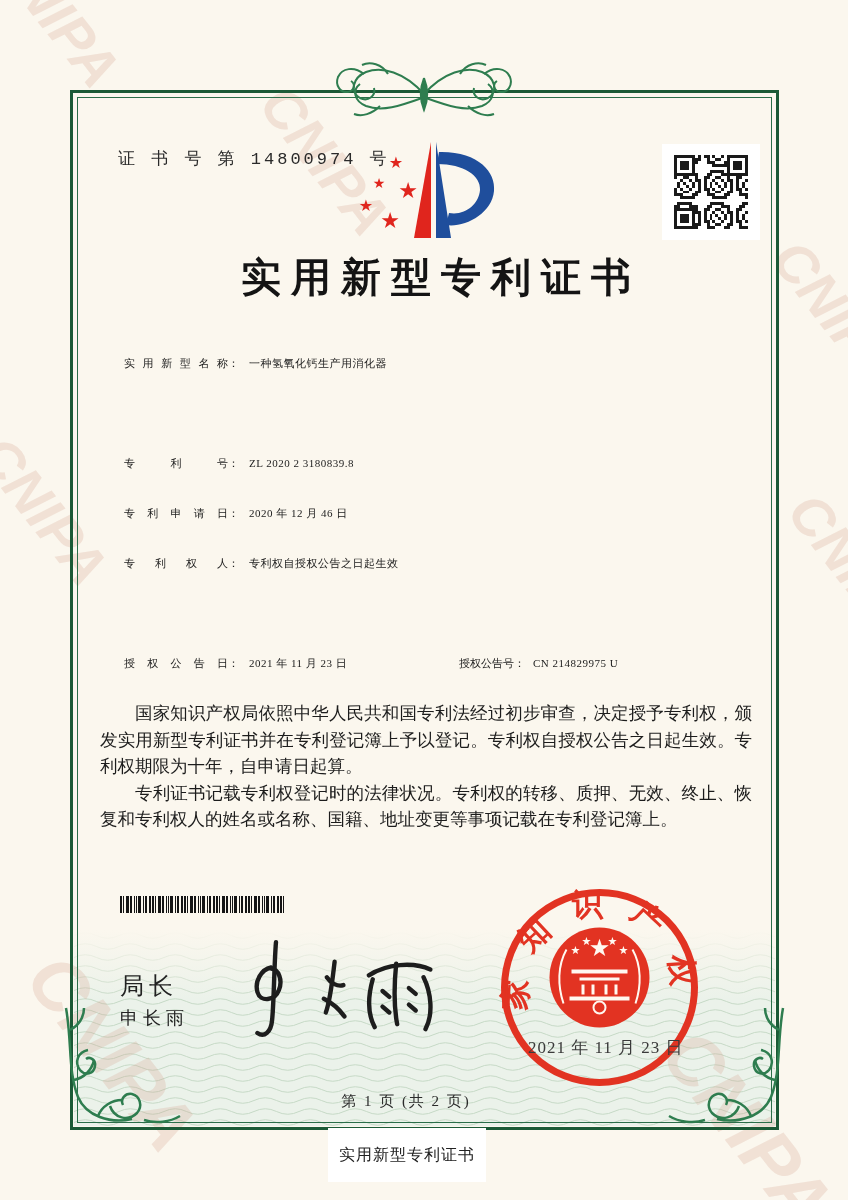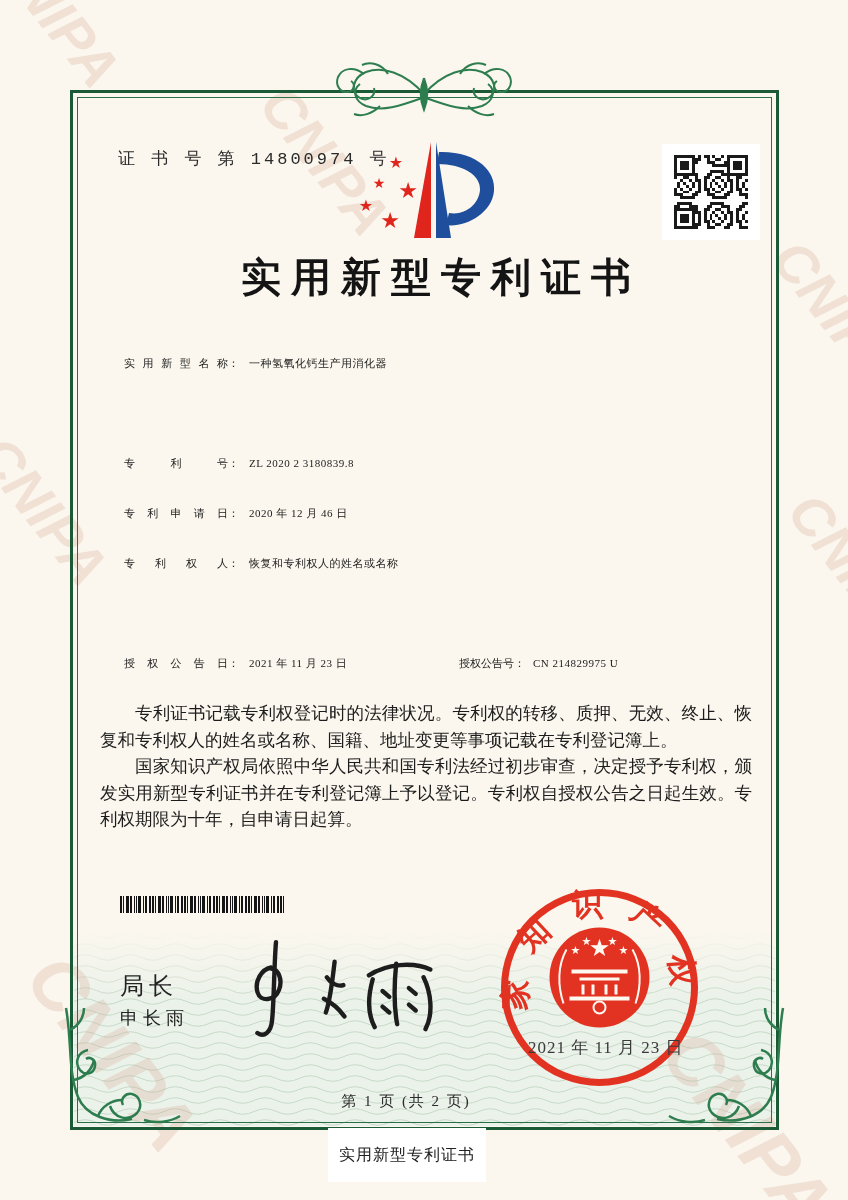--- a/index.html
+++ b/index.html
@@ -460,32 +460,32 @@
   <div class="field-row" style="top:356px">
     <span class="flabel">实用新型名称</span><span class="fcolon">：</span><span class="fvalue">一种氢氧化钙生产用消化器</span>
   </div>
   <div class="field-row" style="top:456px">
     <span class="flabel">专利号</span><span class="fcolon">：</span><span class="fvalue">ZL 2020 2 3180839.8</span>
   </div>
   <div class="field-row" style="top:506px">
     <span class="flabel">专利申请日</span><span class="fcolon">：</span><span class="fvalue">2020 年 12 月 46 日</span>
   </div>
   <div class="field-row" style="top:556px">
-    <span class="flabel">专利权人</span><span class="fcolon">：</span><span class="fvalue">恢复和专利权人的姓名或名称</span>
+    <span class="flabel">专利权人</span><span class="fcolon">：</span><span class="fvalue">专利权自授权公告之日起生效</span>
   </div>
   <div class="field-row" style="top:656px">
     <span class="flabel">授权公告日</span><span class="fcolon">：</span><span class="fvalue">2021 年 11 月 23 日</span>
     <span class="pubno">
       <span>授权公告号</span><span class="fcolon">：</span><span class="fvalue">CN 214829975 U</span>
     </span>
   </div>
 
   <div class="body-text">
+    <p>国家知识产权局依照中华人民共和国专利法经过初步审查，决定授予专利权，颁发实用新型专利证书并在专利登记簿上予以登记。专利权自授权公告之日起生效。专利权期限为十年，自申请日起算。</p>
     <p>专利证书记载专利权登记时的法律状况。专利权的转移、质押、无效、终止、恢复和专利权人的姓名或名称、国籍、地址变更等事项记载在专利登记簿上。</p>
-    <p>国家知识产权局依照中华人民共和国专利法经过初步审查，决定授予专利权，颁发实用新型专利证书并在专利登记簿上予以登记。专利权自授权公告之日起生效。专利权期限为十年，自申请日起算。</p>
   </div>
 
   <div class="barcode"><i style="width: 2px; margin-right: 1px;"></i><i style="width: 1px; margin-right: 2px;"></i><i style="width: 3px; margin-right: 1px;"></i><i style="width: 2px; margin-right: 2px;"></i><i style="width: 1px; margin-right: 1px;"></i><i style="width: 1px; margin-right: 1px;"></i><i style="width: 3px; margin-right: 2px;"></i><i style="width: 1px; margin-right: 1px;"></i><i style="width: 2px; margin-right: 2px;"></i><i style="width: 2px; margin-right: 1px;"></i><i style="width: 2px; margin-right: 1px;"></i><i style="width: 1px; margin-right: 2px;"></i><i style="width: 3px; margin-right: 1px;"></i><i style="width: 2px; margin-right: 2px;"></i><i style="width: 1px; margin-right: 1px;"></i><i style="width: 1px; margin-right: 1px;"></i><i style="width: 3px; margin-right: 2px;"></i><i style="width: 1px; margin-right: 1px;"></i><i style="width: 2px; margin-right: 2px;"></i><i style="width: 2px; margin-right: 1px;"></i><i style="width: 2px; margin-right: 1px;"></i><i style="width: 1px; margin-right: 2px;"></i><i style="width: 3px; margin-right: 1px;"></i><i style="width: 2px; margin-right: 2px;"></i><i style="width: 1px; margin-right: 1px;"></i><i style="width: 1px; margin-right: 1px;"></i><i style="width: 3px; margin-right: 2px;"></i><i style="width: 1px; margin-right: 1px;"></i><i style="width: 2px; margin-right: 2px;"></i><i style="width: 2px; margin-right: 1px;"></i><i style="width: 2px; margin-right: 1px;"></i><i style="width: 1px; margin-right: 2px;"></i><i style="width: 3px; margin-right: 1px;"></i><i style="width: 2px; margin-right: 2px;"></i><i style="width: 1px; margin-right: 1px;"></i><i style="width: 1px; margin-right: 1px;"></i><i style="width: 3px; margin-right: 2px;"></i><i style="width: 1px; margin-right: 1px;"></i><i style="width: 2px; margin-right: 2px;"></i><i style="width: 2px; margin-right: 1px;"></i><i style="width: 2px; margin-right: 1px;"></i><i style="width: 1px; margin-right: 2px;"></i><i style="width: 3px; margin-right: 1px;"></i><i style="width: 2px; margin-right: 2px;"></i><i style="width: 1px; margin-right: 1px;"></i><i style="width: 1px; margin-right: 1px;"></i><i style="width: 3px; margin-right: 2px;"></i><i style="width: 1px; margin-right: 1px;"></i><i style="width: 2px; margin-right: 2px;"></i><i style="width: 2px; margin-right: 1px;"></i><i style="width: 2px; margin-right: 1px;"></i><i style="width: 1px; margin-right: 2px;"></i></div>
 
   <div class="director-title">局长</div>
   <div class="director-name">申长雨</div>
 
   <svg class="signature" width="215" height="108" viewBox="0 0 220 110">
     <g stroke="#1d1d1d" stroke-width="4.5" fill="none" stroke-linecap="round" stroke-linejoin="round">
       <path d="M40,32 C30,34 23,46 26,57 C29,68 44,66 48,55 C52,45 48,34 40,33"></path>

